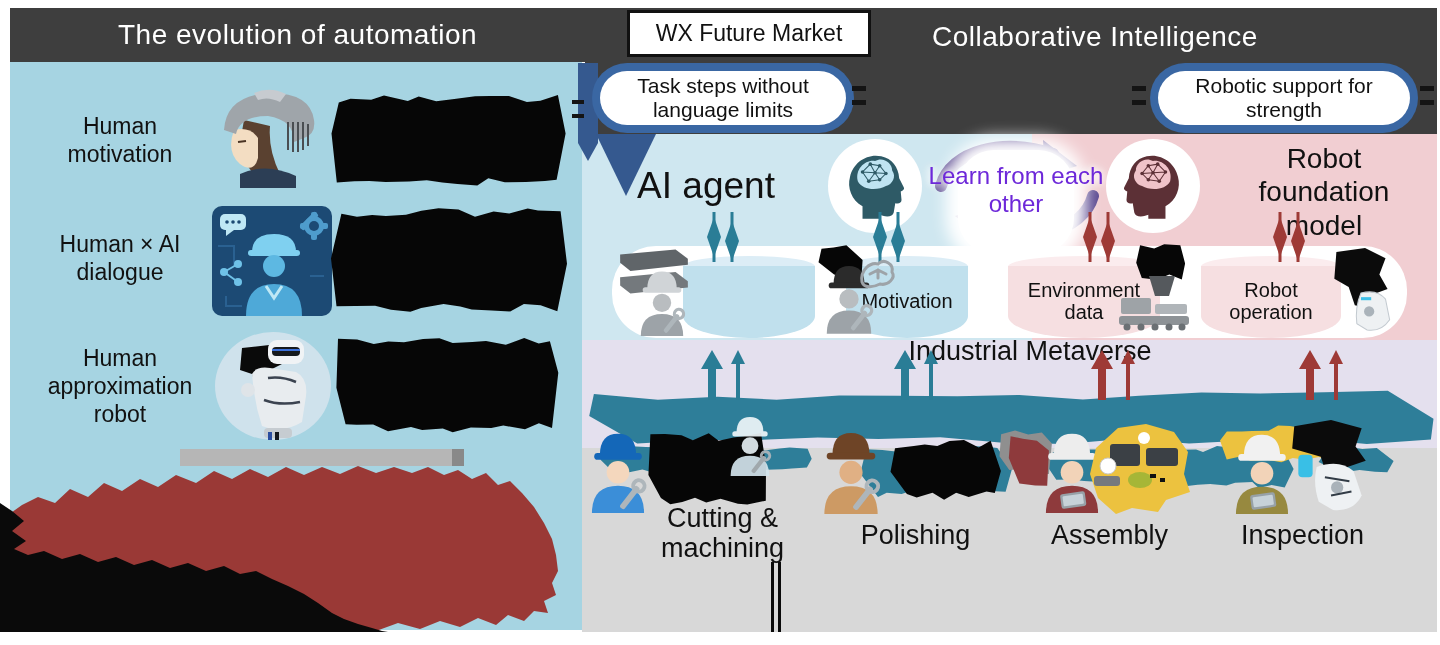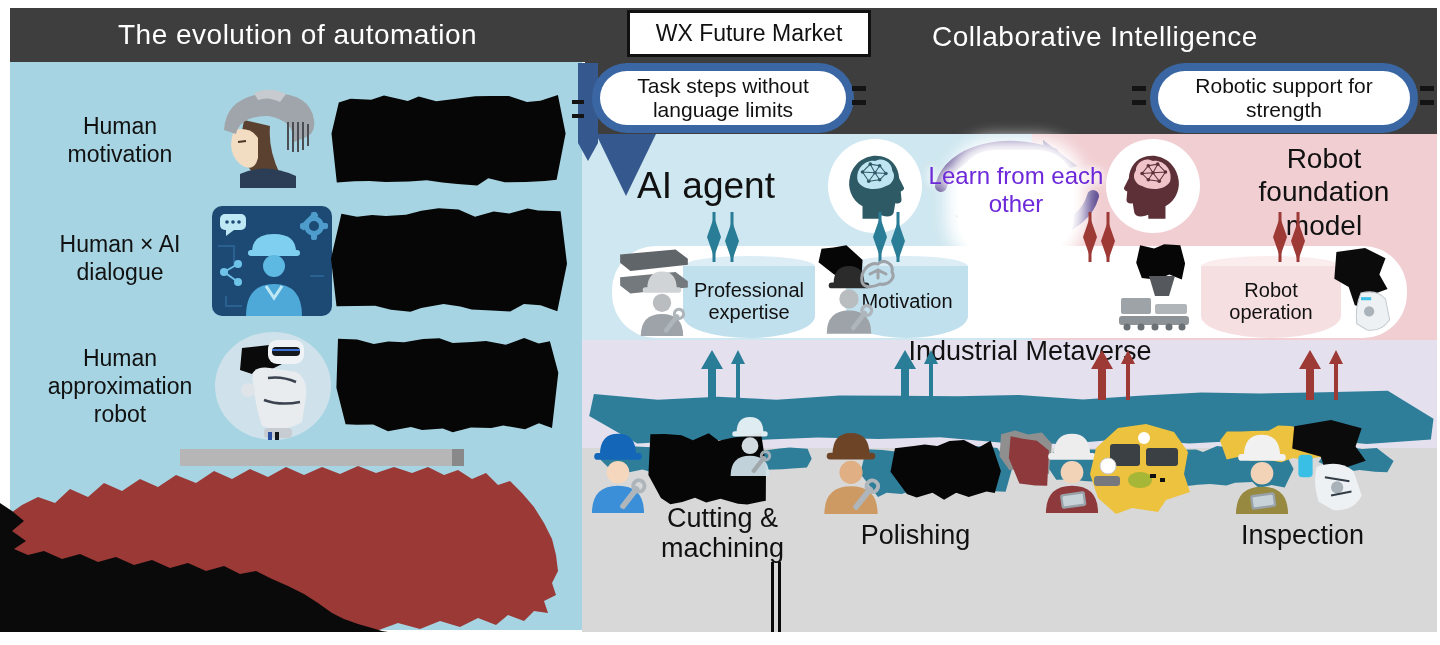--- a/index.html
+++ b/index.html
@@ -137,26 +137,30 @@
           <circle cx="42" cy="44" r="2.3"></circle>
           <circle cx="50" cy="33" r="2.3"></circle>
       </g>
     </g>
   </svg>
   <div class="abs ctr modellbl" style="left:1226px;top:138px;width:196px;height:108px;">Robot foundation model</div>
 
   <div class="cyl blue" style="left:683px;top:256px;width:132px;height:82px;">
     <div class="top"></div>
       <div class="body"></div>
-    <div class="lbl">Professional expertise</div>
   </div>
   <div class="cyl blue" style="left:846px;top:256px;width:122px;height:82px;">
     <div class="top"></div>
       <div class="body"></div>
     <div class="lbl">Motivation</div>
+  </div>
+  <div class="cyl pink" style="left:1008px;top:256px;width:152px;height:82px;">
+    <div class="top"></div>
+      <div class="body"></div>
+    <div class="lbl">Environment data</div>
   </div>
   <div class="cyl pink" style="left:1201px;top:256px;width:140px;height:82px;">
     <div class="top"></div>
       <div class="body"></div>
     <div class="lbl">Robot operation</div>
   </div>
 
   <svg class="icon dia" style="left:706px;top:212px;width:34px;height:50px;" viewBox="0 0 34 50">
       <g fill="#2a7d96">
         <rect x="6.5" y="0" width="3" height="50"></rect>
@@ -384,20 +388,21 @@
   <svg class="icon" style="left:1290px;top:420px;width:80px;height:94px;" viewBox="0 0 78 92">
     <polygon points="4,6 40,0 70,8 64,26 74,40 56,46 60,60 36,54 30,36 2,28" fill="#0b0b0b"></polygon>
     <rect x="8" y="34" width="14" height="22" rx="4" fill="#39bfe6"></rect>
     <path d="M26,46 Q48,38 62,50 L70,74 Q62,90 42,88 L28,80 Q22,62 26,46 Z" fill="#eef1f3"></path>
     <circle cx="46" cy="66" r="6" fill="#a9b2b9"></circle>
     <path d="M34,56 L58,60 M40,74 L60,70" stroke="#323c46" stroke-width="2" fill="none"></path>
   </svg>
 
   <div class="abs ctr proclbl" style="left:645px;top:503px;width:155px;height:62px;">Cutting &amp; machining</div>
   <div class="abs ctr proclbl" style="left:838px;top:518px;width:155px;height:36px;">Polishing</div>
+  <div class="abs ctr proclbl" style="left:1032px;top:518px;width:155px;height:36px;">Assembly</div>
   <div class="abs ctr proclbl" style="left:1225px;top:518px;width:155px;height:36px;">Inspection</div>
 
   <div class="abs vline" style="left:771px;top:562px;width:3px;height:70px;"></div>
   <div class="abs vline" style="left:778px;top:562px;width:3px;height:70px;"></div>
 
   <div class="abs ctr rowlbl" style="left:40px;top:108px;width:160px;height:64px;">Human motivation</div>
   <div class="abs ctr rowlbl" style="left:25px;top:226px;width:190px;height:64px;">Human × AI dialogue</div>
   <div class="abs ctr rowlbl" style="left:25px;top:338px;width:190px;height:96px;">Human approximation robot</div>
 
   <svg class="icon" style="left:210px;top:86px;width:122px;height:102px;" viewBox="0 0 122 102">

